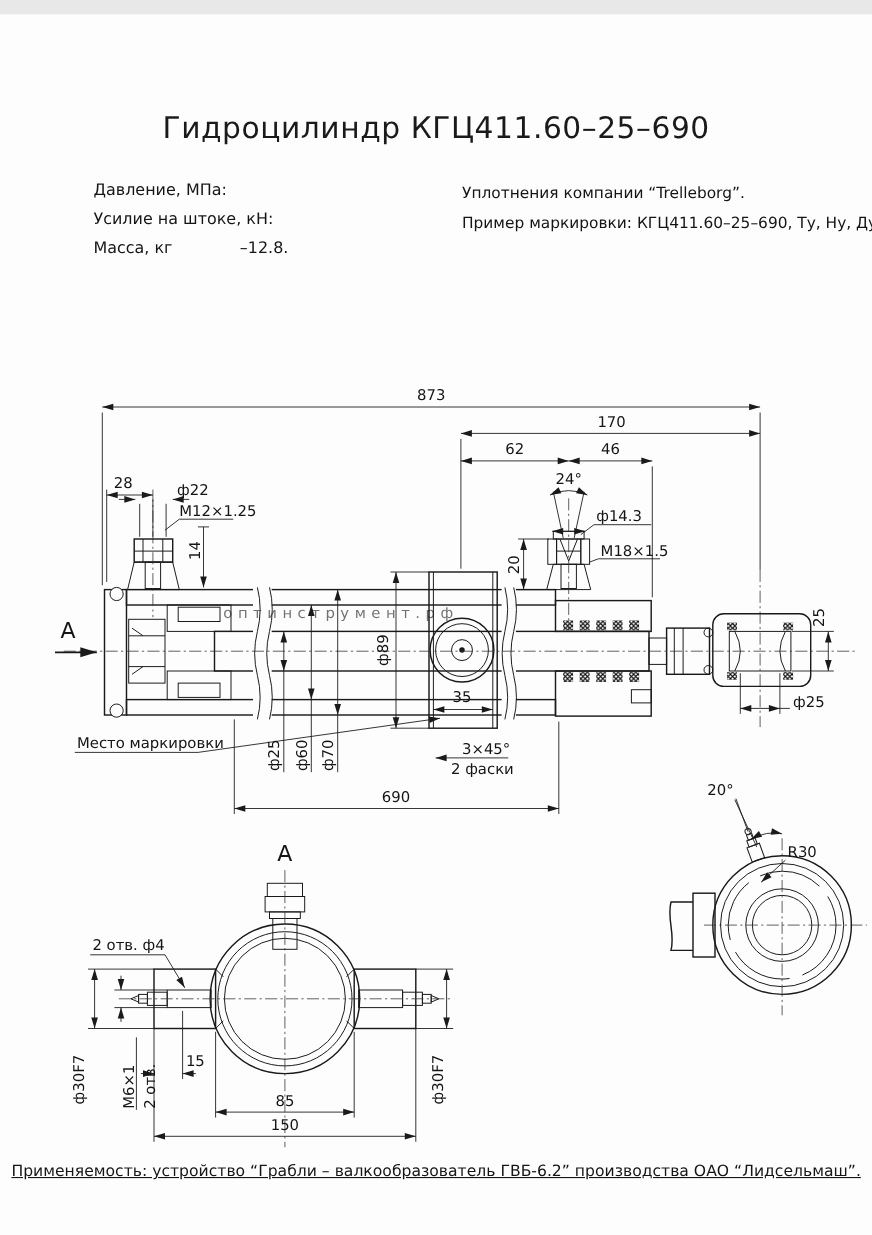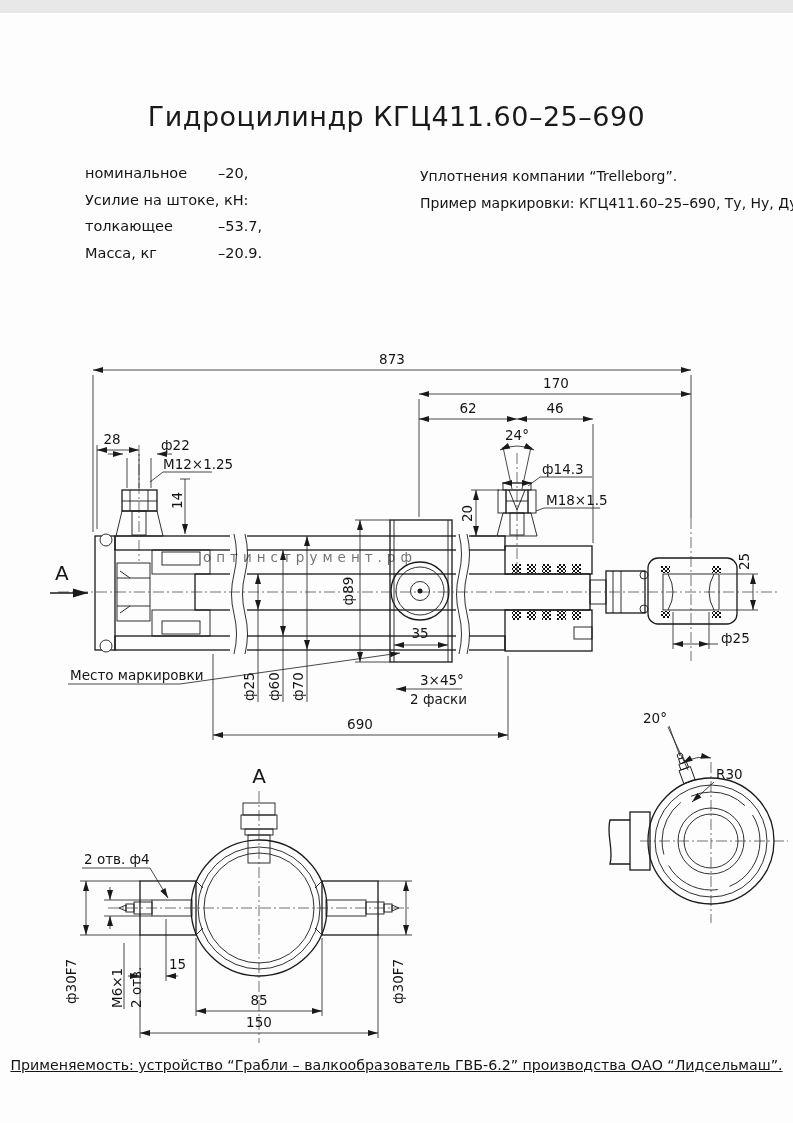--- a/index.html
+++ b/index.html
@@ -23,24 +23,23 @@
   .wf{fill:#fdfdfd;}
 </style>
 </head>
 <body>
 
 <div class="page">
 
   <div class="title">Гидроцилиндр КГЦ411.60–25–690</div>
 
   <div class="specs">
-    <div class="spec-row"><span class="spec-label">номинальное</span><span class="spec-value">–20,</span></div>
+    <div class="spec-row"><span class="spec-label">Давление, МПа:</span><span class="spec-value"></span></div>
     <div class="spec-row"><span class="spec-label">Усилие на штоке, кН:</span><span class="spec-value"></span></div>
-    <div class="spec-row"><span class="spec-label">толкающее</span><span class="spec-value">–53.7,</span></div>
-    <div class="spec-row"><span class="spec-label">Масса, кг</span><span class="spec-value">–20.9.</span></div>
+    <div class="spec-row"><span class="spec-label">Масса, кг</span><span class="spec-value">–12.8.</span></div>
   </div>
 
   <div class="notes">
     <div>Уплотнения компании “Trelleborg”.</div>
     <div>Пример маркировки: КГЦ411.60–25–690, Ту, Ну, Ду.</div>
   </div>
 
   <svg class="draw" width="793" height="1123" viewBox="0 0 793 1123">
     <defs>
       <pattern id="h1" width="6" height="6" patternUnits="userSpaceOnUse">

